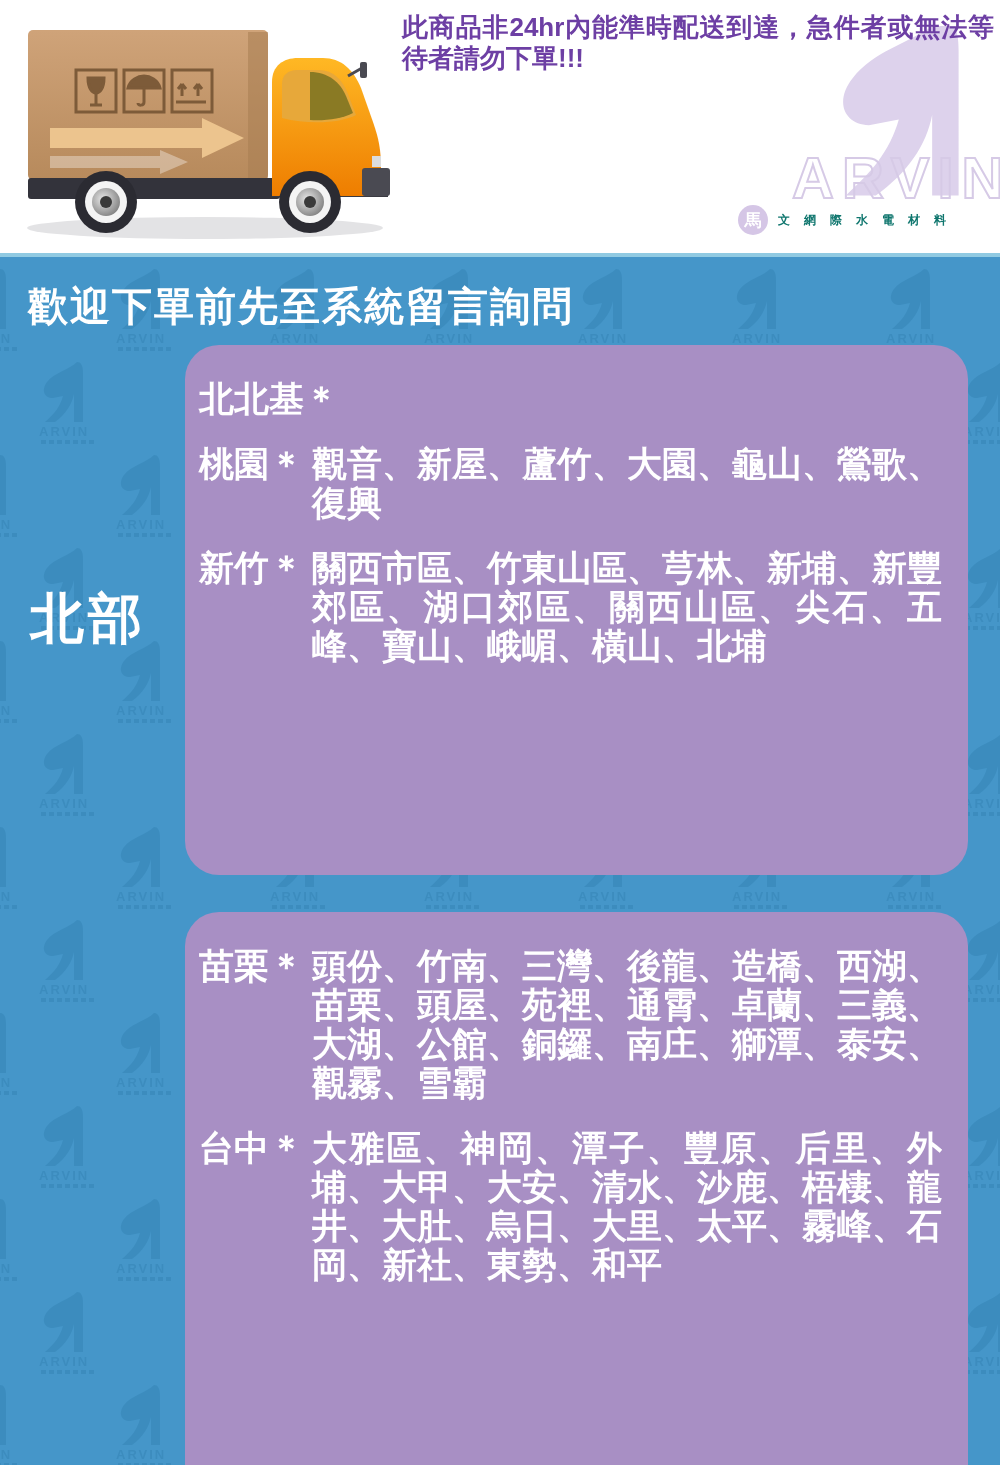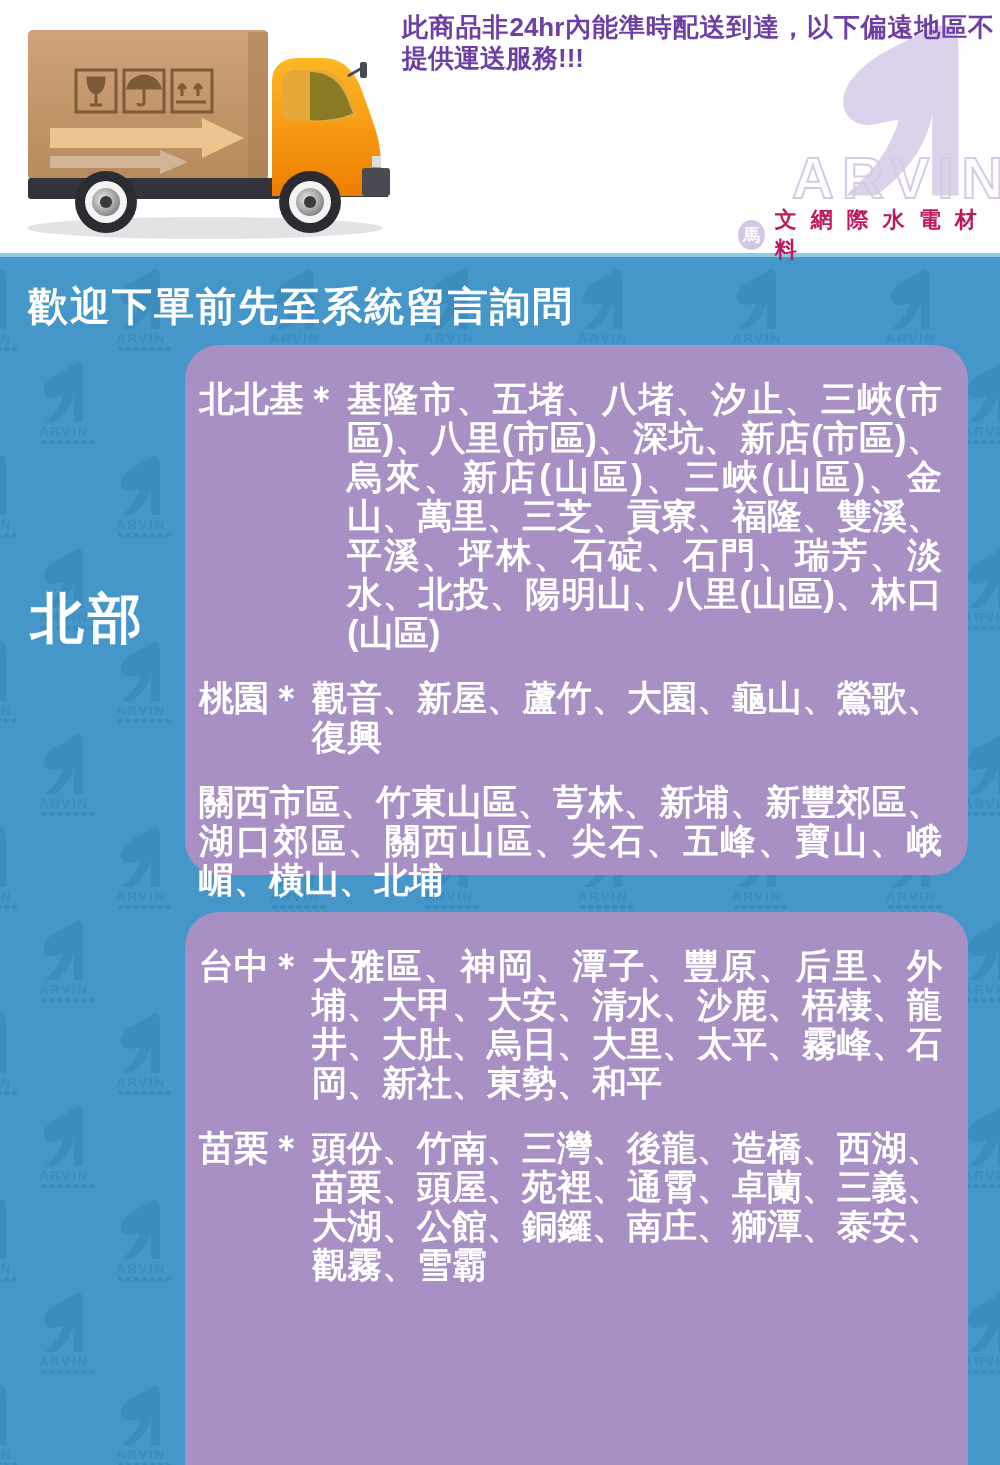--- a/index.html
+++ b/index.html
@@ -13,21 +13,21 @@
   
   .header { position:absolute; left:0; top:0; width:1000px; height:253px; background:#ffffff; }
   .truck-wrap { position:absolute; left:10px; top:10px; width:392px; height:238px; z-index:2; }
   .head-text { position:absolute; left:402px; top:12px; width:592px; z-index:2; }
   .head-title { font-size:52px; font-weight:800; letter-spacing:6px; color:#6b2fa6; line-height:1.1; margin-bottom:8px; }
   .head-par { font-size:26px; line-height:31px; font-weight:600; color:#6d3fa4; text-align:justify; }
   .wm-big { position:absolute; right:-10px; top:26px; width:270px; height:190px; z-index:1; }
   .brand-row { position:absolute; left:738px; top:205px; z-index:1; display:flex; align-items:center; }
   .brand-circle { width:30px; height:30px; border-radius:50%; background:#d5c6e6; color:#ffffff;
     font-size:17px; font-weight:700; display:flex; align-items:center; justify-content:center; }
-  .brand-chars { font-size:22px; color:#be185d; letter-spacing:14px; margin-left:10px; font-weight:600; }
+  .brand-chars { font-size:12px; color:#0f766e; letter-spacing:14px; margin-left:10px; font-weight:600; }
 
   
   .blue { position:absolute; left:0; top:253px; width:1000px; height:1212px; background:#4596c9; overflow:hidden; }
   .blue-topline { position:absolute; left:0; top:0; width:100%; height:4px; background:#a9dbe9; opacity:.75; }
   .wm-layer { position:absolute; inset:0; z-index:0; }
   .wm-tile { position:absolute; width:72px; height:86px; opacity:.18; color:#14618f; }
   .notice-heading { position:absolute; left:28px; top:26px; z-index:2; font-size:40px; font-weight:800;
     color:#ffffff; letter-spacing:2px; }
 
   .panel { position:absolute; left:185px; width:783px; background:#a88fc4; z-index:1;
@@ -130,21 +130,21 @@
       </g>
       <g>
         <circle cx="300" cy="192" r="31" fill="#2b2b32"></circle>
         <circle cx="300" cy="192" r="21" fill="#f4f4f4"></circle>
         <circle cx="300" cy="192" r="14" fill="url(#hub)"></circle>
         <circle cx="300" cy="192" r="6" fill="#3a3a3a"></circle>
       </g>
     </svg>
 
     <div class="head-text">
-      <div class="head-par">此商品非24hr內能準時配送到達，以下偏遠地區不提供運送服務!!!</div>
+      <div class="head-par">此商品非24hr內能準時配送到達，急件者或無法等待者請勿下單!!!</div>
     </div>
   </div>
 
   <div class="blue">
     <div class="blue-topline"></div>
     <div class="wm-layer">
         <div class="wm-tile" style="left: -46px; top: 14px;"><svg width="72" height="86" viewBox="0 0 72 86">
             <path fill="currentColor" d="M46,2 C38,10 24,12 16,22 C10,30 13,38 22,38 L32,36 C29,47 23,54 14,62 L24,62 C35,54 41,44 43,34 L43,62 L52,62 L52,14 C52,5 50,2 46,2 Z"></path>
             <text x="8" y="76" font-size="13" font-weight="bold" letter-spacing="2" fill="currentColor">ARVIN</text>
             <g fill="currentColor">
@@ -1329,35 +1329,35 @@
           </svg></div>
       </div>
 
     <div class="notice-heading">歡迎下單前先至系統留言詢問</div>
 
     <div class="zone-label zone-north">北部</div>
 
     <div class="panel panel-1">
       <div class="entry">
         <span class="lbl">北北基＊</span>
-        <span class="areas">基隆市、五堵、八堵、汐止、三峽(市區)、八里(市區)、深坑、新店(市區)、烏來、新店(山區)、三峽(山區)、金山、萬里、三芝、貢寮、福隆、雙溪、平溪、坪林、石碇、石門、瑞芳、淡水、北投、陽明山、八里(山區)、林口(山區)</span>
       </div>
       <div class="entry">
         <span class="lbl">桃園＊</span>
         <span class="areas">觀音、新屋、蘆竹、大園、龜山、鶯歌、復興</span>
       </div>
       <div class="entry">
+        <span class="lbl">新竹＊</span>
         <span class="areas">關西市區、竹東山區、芎林、新埔、新豐郊區、湖口郊區、關西山區、尖石、五峰、寶山、峨嵋、橫山、北埔</span>
       </div>
     </div>
 
     <div class="panel panel-2">
+      <div class="entry">
+        <span class="lbl">苗栗＊</span>
+        <span class="areas">頭份、竹南、三灣、後龍、造橋、西湖、苗栗、頭屋、苑裡、通霄、卓蘭、三義、大湖、公館、銅鑼、南庄、獅潭、泰安、觀霧、雪霸</span>
+      </div>
       <div class="entry">
         <span class="lbl">台中＊</span>
         <span class="areas">大雅區、神岡、潭子、豐原、后里、外埔、大甲、大安、清水、沙鹿、梧棲、龍井、大肚、烏日、大里、太平、霧峰、石岡、新社、東勢、和平</span>
       </div>
-      <div class="entry">
-        <span class="lbl">苗栗＊</span>
-        <span class="areas">頭份、竹南、三灣、後龍、造橋、西湖、苗栗、頭屋、苑裡、通霄、卓蘭、三義、大湖、公館、銅鑼、南庄、獅潭、泰安、觀霧、雪霸</span>
-      </div>
     </div>
   </div>
 </div>
 
 </body></html>

